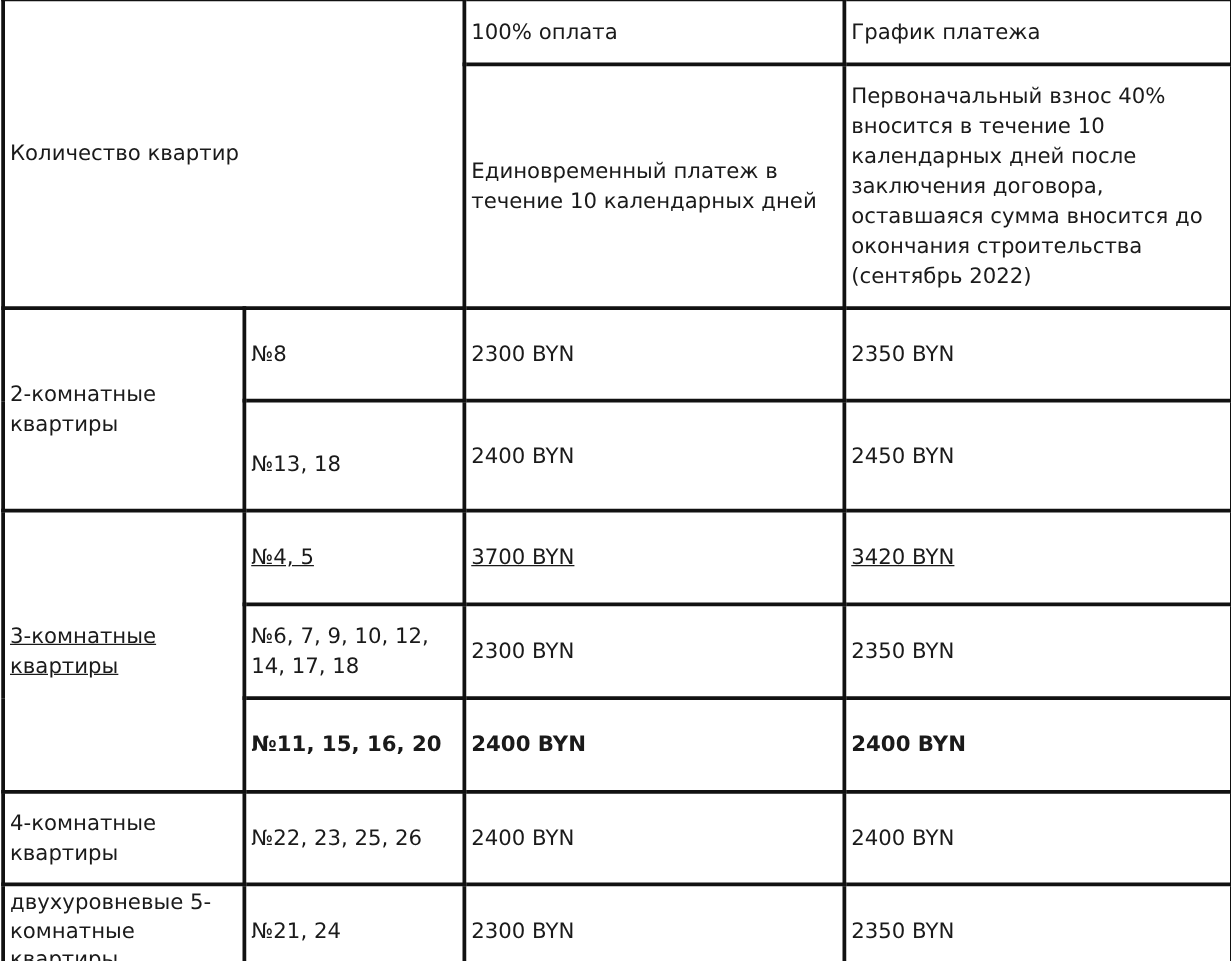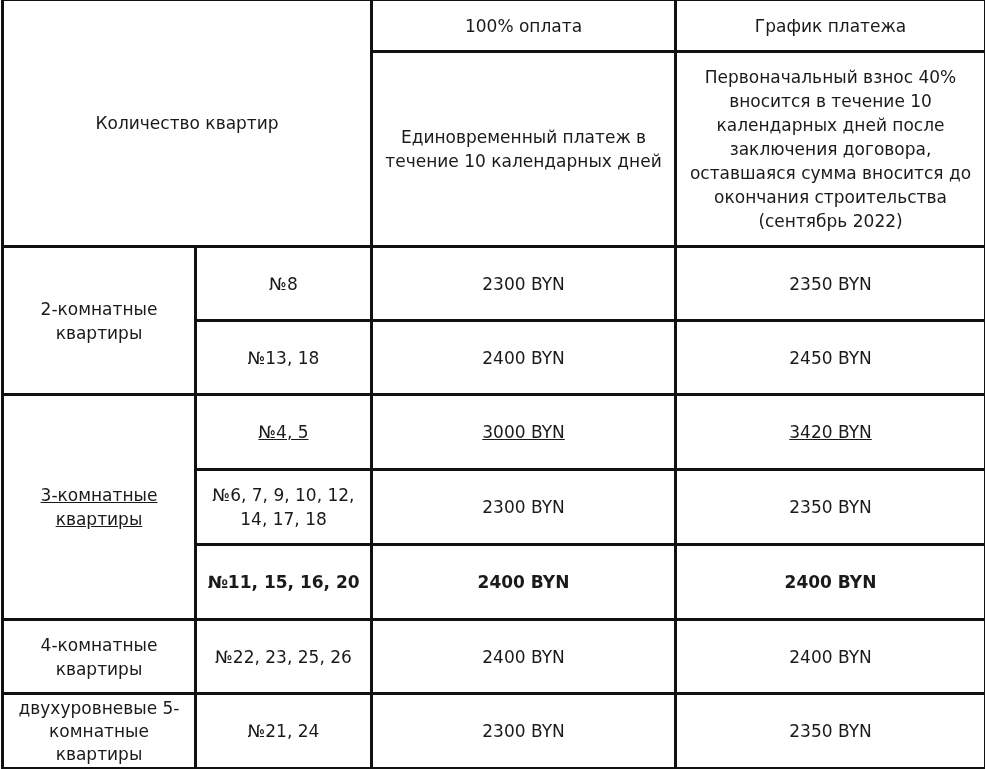--- a/index.html
+++ b/index.html
@@ -1,20 +1,20 @@
 <!DOCTYPE html>
 <html><head>
 <meta charset="utf-8">
 <style>
   html, body { margin: 0; padding: 0; background: #ffffff; }
   body { width: 985px; height: 769px; overflow: hidden; position: relative;
          font-family: "DejaVu Sans", "Liberation Sans", sans-serif; color: #1a1a1a; }
   table.price { position: absolute; left: 1px; top: -2px; border-collapse: collapse;
                 table-layout: fixed; width: 983px; }
-  table.price td { border: 3px solid #111; text-align: center; vertical-align: middle;
+  table.price td { border: 3px solid #111; vertical-align: middle;
                    padding: 0 4px; font-size: 17px; line-height: 24px; overflow: hidden; }
   td.small { font-size: 14px; }
   td.cat { font-size: 16.5px; margin-left: 12px; }
   .top-row td { height: 49px; }
   .head-row td { height: 192px; }
   .r1 td { height: 71px; }
   .r2 td { height: 71px; }
   .r3 td { height: 72px; text-decoration: underline; }
   .r4 td { height: 72px; }
   .r5 td { height: 72px; font-weight: bold; }
@@ -44,29 +44,29 @@
       <td class="wrapcell">Первоначальный взнос 40% вносится в течение 10 календарных дней после заключения договора, оставшаяся сумма вносится до окончания строительства (сентябрь 2022)</td>
     </tr>
 
     <tr class="r1">
       <td rowspan="2" class="cat">2-комнатные квартиры</td>
       <td>№8</td>
       <td>2300 BYN</td>
       <td>2350 BYN</td>
     </tr>
     <tr class="r2">
-      <td style="">№13, 18</td>
+      <td style="padding-top:14px">№13, 18</td>
       <td>2400 BYN</td>
       <td>2450 BYN</td>
     </tr>
 
     <tr class="r3">
       <td rowspan="3" class="cat">3-комнатные квартиры</td>
       <td>№4, 5</td>
-      <td>3000 BYN</td>
+      <td>3700 BYN</td>
       <td>3420 BYN</td>
     </tr>
     <tr class="r4">
       <td class="wrapcell">№6, 7, 9, 10, 12, 14, 17, 18</td>
       <td>2300 BYN</td>
       <td>2350 BYN</td>
     </tr>
     <tr class="r5">
       <td>№11, 15, 16, 20</td>
       <td>2400 BYN</td>

